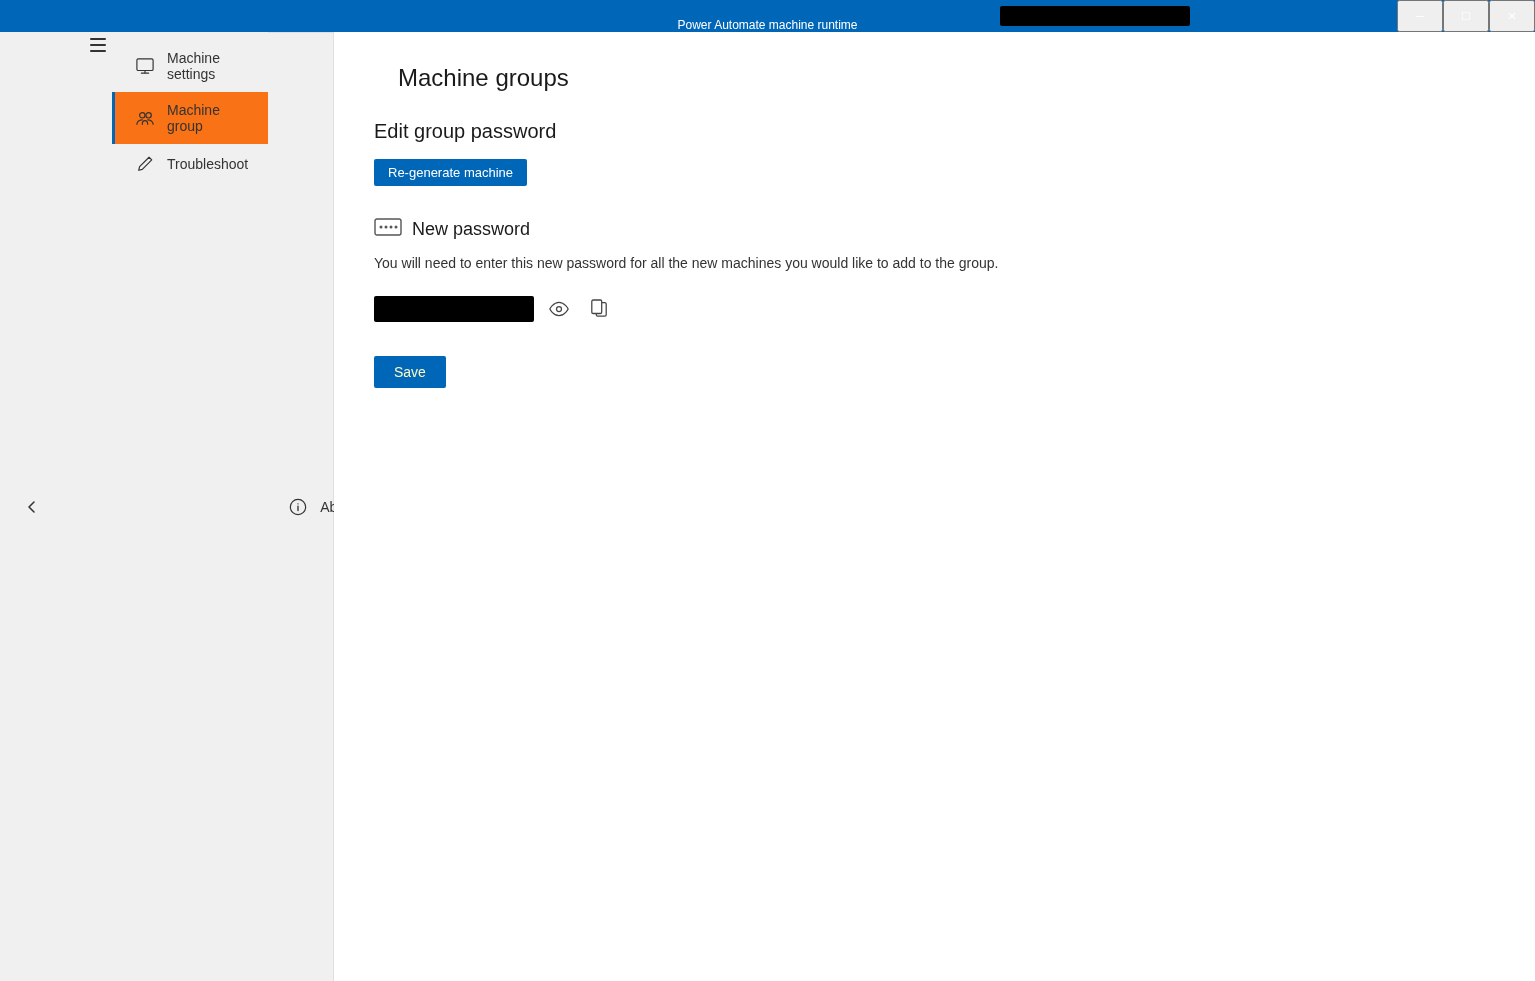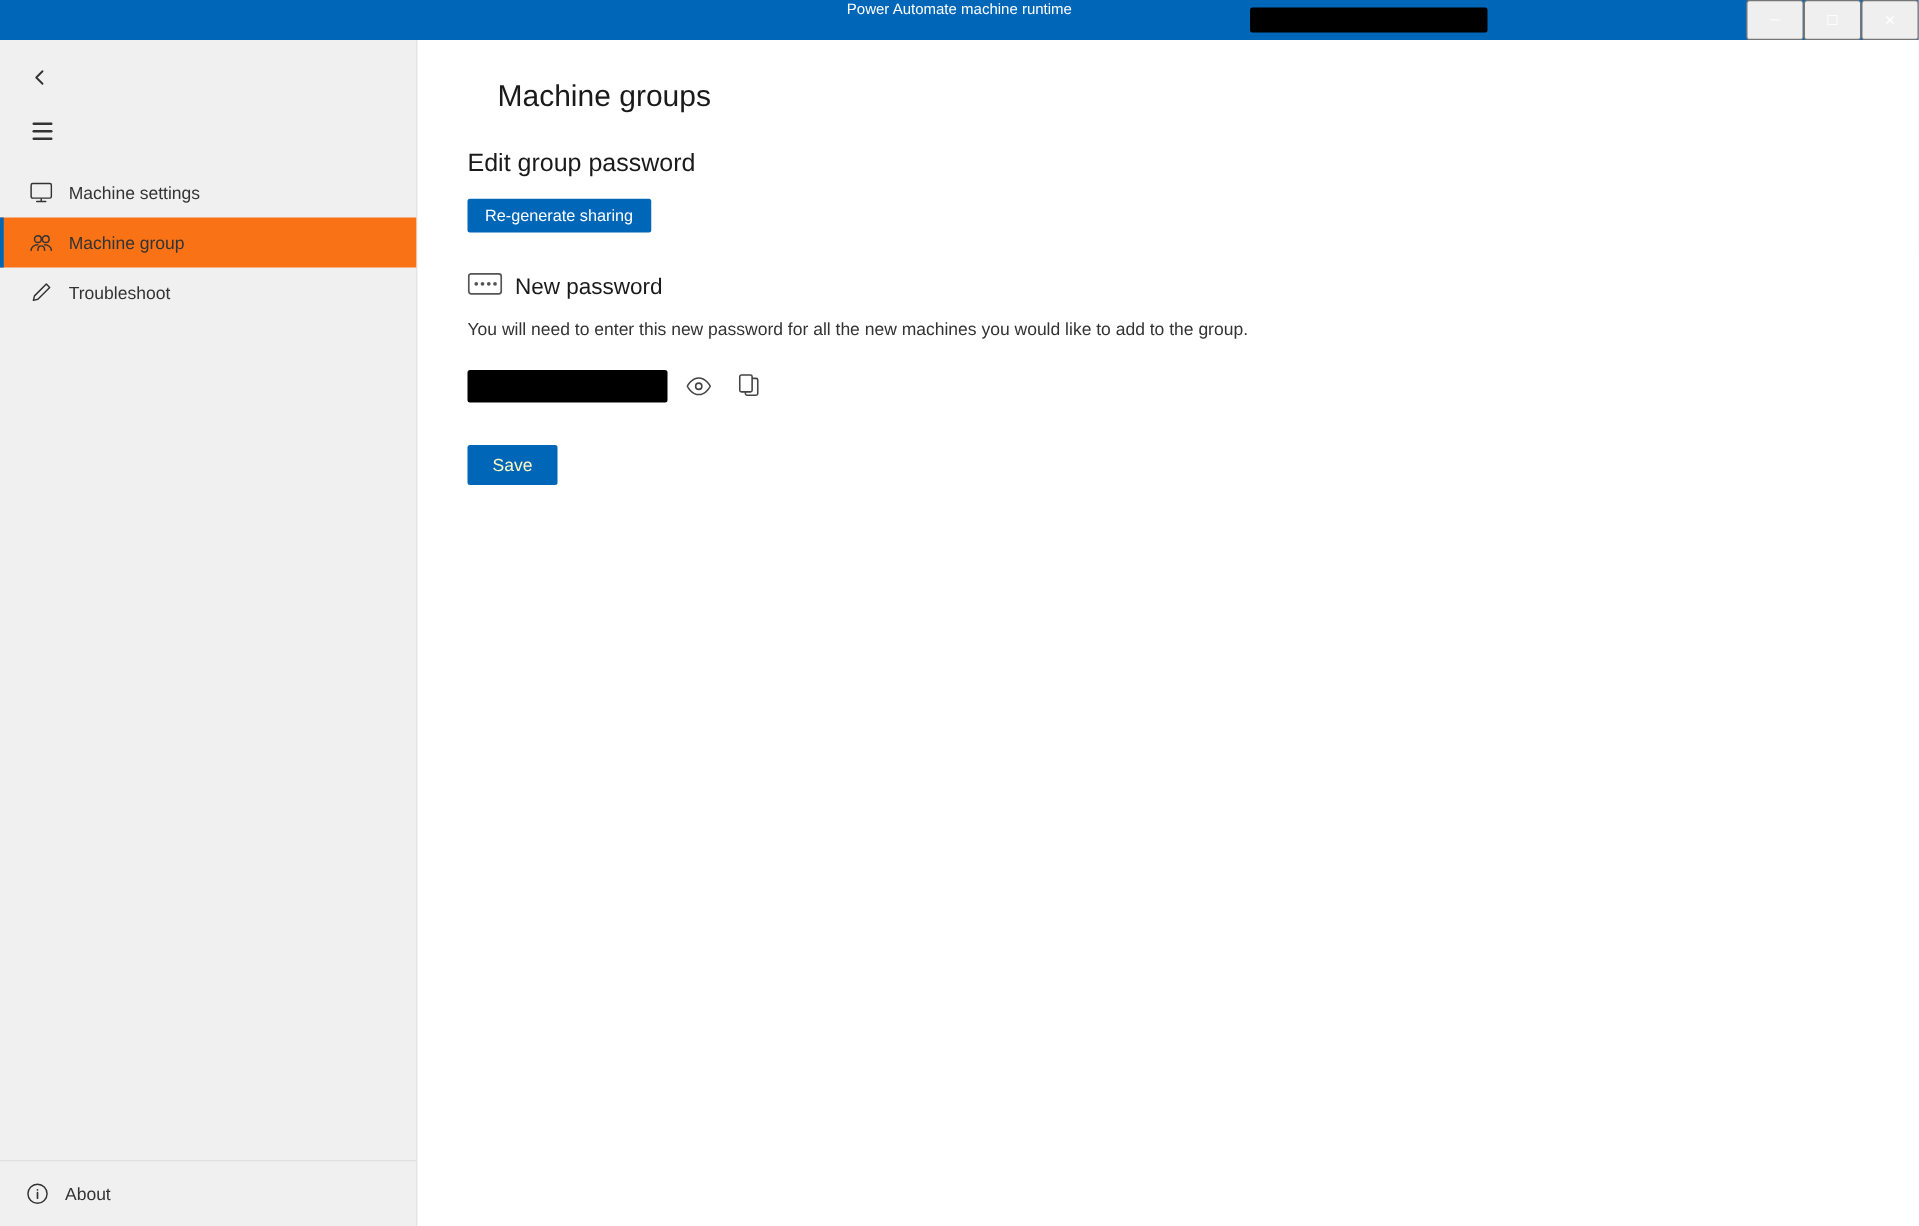--- a/index.html
+++ b/index.html
@@ -10,21 +10,21 @@
       height: 981px;
       overflow: hidden;
       background: #f3f3f3;
     }
 
     
     .titlebar {
       background: #0067b8;
       height: 32px;
       display: flex;
-      align-items: flex-start;
+      align-items: flex-end;
       justify-content: center;
       position: relative;
       user-select: none;
     }
 
     .titlebar-title {
       color: #fff;
       font-size: 12px;
     }
 
@@ -53,21 +53,21 @@
     .app-container {
       display: flex;
       height: calc(981px - 32px);
     }
 
     
     .sidebar {
       width: 334px;
       background: #f0f0f0;
       display: flex;
-      flex-direction: column;
+      flex-direction: row;
       padding: 0;
       border-right: 1px solid #e0e0e0;
       flex-shrink: 0;
     }
 
     .sidebar-top {
       padding: 14px 16px;
       display: flex;
       align-items: center;
     }
@@ -335,21 +335,21 @@
     </div>
   </aside>
 
   <main class="main-content">
 
     <h1 class="page-title">Machine groups</h1>
 
     <h2 class="section-title">Edit group password</h2>
 
 
-    <button class="regen-btn">Re-generate sharing</button>
+    <button class="regen-btn">Re-generate machine</button>
 
     <div class="password-section-title">
       <span style="font-size:18px; color:#555;">
         <svg width="28" height="18" viewBox="0 0 28 18" fill="none" xmlns="http://www.w3.org/2000/svg">
           <rect x="1" y="1" width="26" height="16" rx="2" stroke="#555" stroke-width="1.4" fill="none"></rect>
           <circle cx="7" cy="9" r="1.5" fill="#555"></circle>
           <circle cx="12" cy="9" r="1.5" fill="#555"></circle>
           <circle cx="17" cy="9" r="1.5" fill="#555"></circle>
           <circle cx="22" cy="9" r="1.5" fill="#555"></circle>
         </svg>

